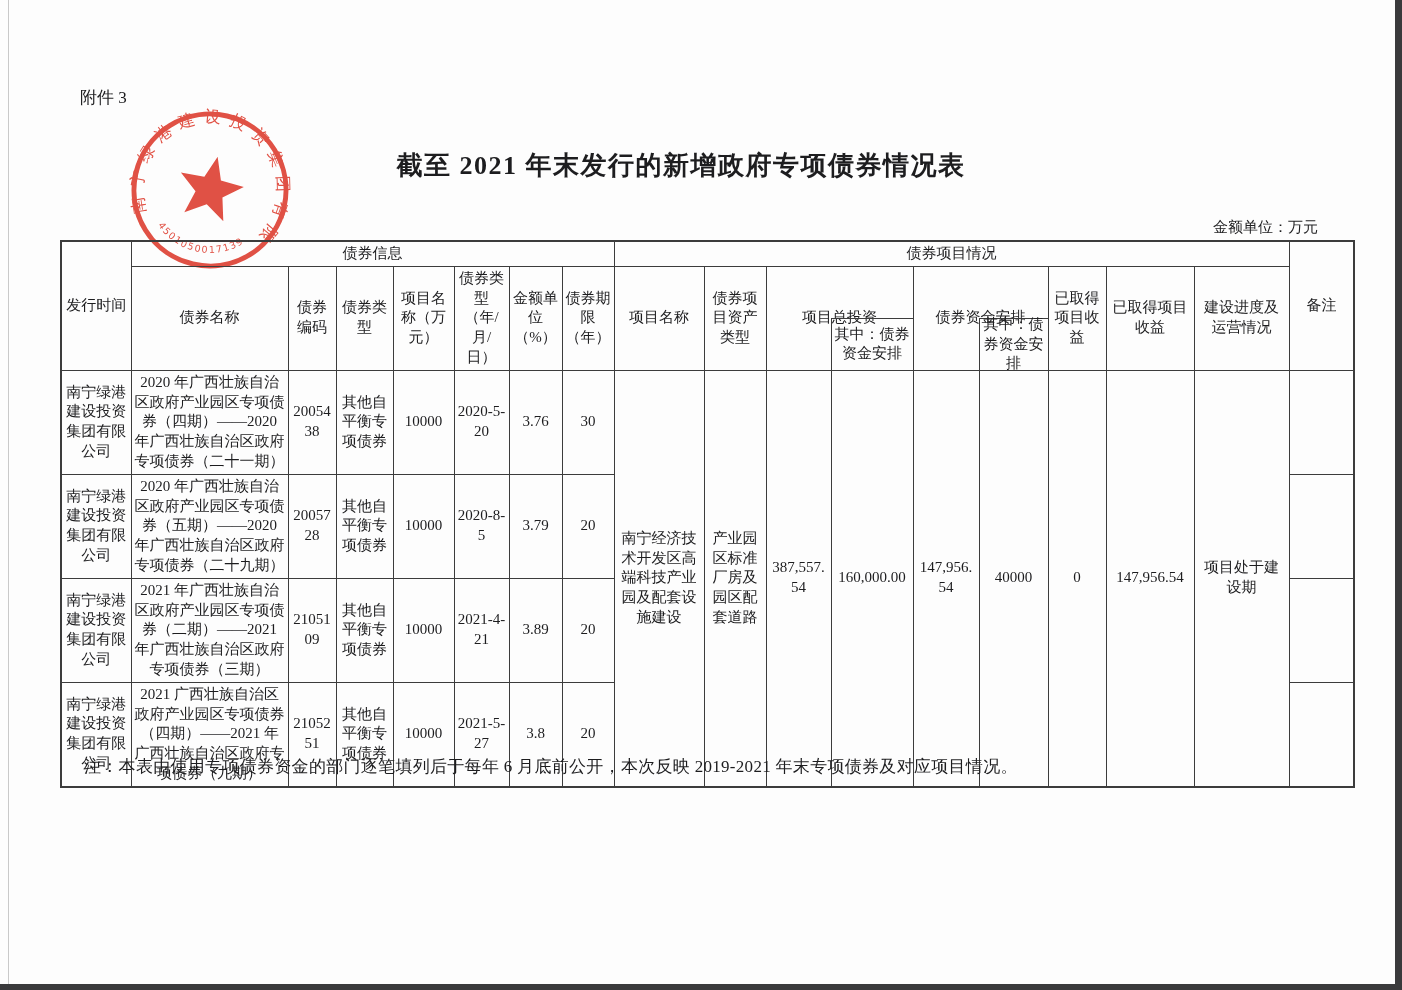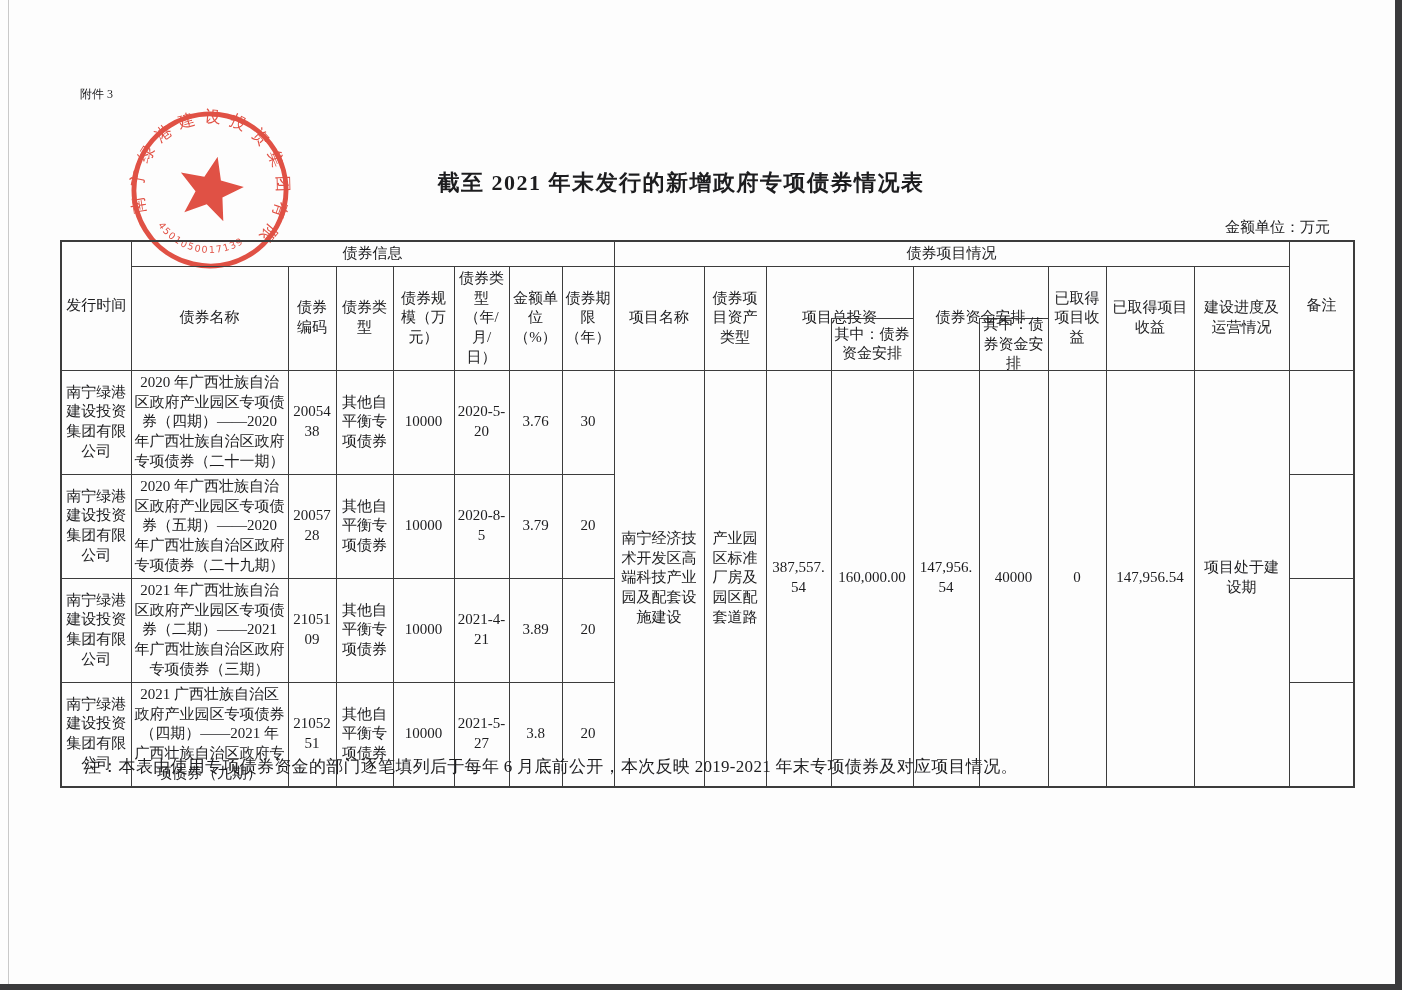--- a/index.html
+++ b/index.html
@@ -7,24 +7,24 @@
     width:1402px;height:990px;overflow:hidden;
     background:#ffffff;
     font-family:"Liberation Serif","DejaVu Serif",serif;
     color:#1d1d1f;
   }
   .page{position:relative;width:1402px;height:990px;background:#fdfdfd;}
   .left-edge-line{position:absolute;left:8px;top:0;width:1px;height:990px;background:#c9c9c9;}
   .right-edge-bar{position:absolute;right:0;top:0;width:7px;height:990px;background:#3a3a3c;}
   .bottom-edge-bar{position:absolute;left:0;bottom:0;width:1402px;height:6px;background:#3a3a3c;}
 
-  .attachment-label{position:absolute;left:80px;top:86px;font-size:12px;}
-  .page-title{position:absolute;left:0;right:40px;top:168px;text-align:center;
-    font-size:22px;font-weight:bold;letter-spacing:1.5px;}
-  .unit-label{position:absolute;right:72px;top:218px;font-size:15px;}
+  .attachment-label{position:absolute;left:80px;top:86px;font-size:17px;}
+  .page-title{position:absolute;left:0;right:40px;top:148px;text-align:center;
+    font-size:26px;font-weight:bold;letter-spacing:1.5px;}
+  .unit-label{position:absolute;right:84px;top:218px;font-size:15px;}
 
   
   .seal{position:absolute;left:124px;top:104px;width:172px;height:172px;transform:rotate(13deg);opacity:.88;}
 
   
   table.bonds{position:absolute;left:60px;top:240px;width:1293px;
     border-collapse:collapse;table-layout:fixed;
     border:2px solid #3c3c3c;}
   table.bonds th,table.bonds td{
     border:1px solid #3c3c3c;
@@ -111,21 +111,21 @@
       <th rowspan="2">发行时间</th>
       <th colspan="7">债券信息</th>
       <th colspan="9">债券项目情况</th>
       <th rowspan="2">备注</th>
     </tr>
 
     <tr class="hrow-b">
       <th>债券名称</th>
       <th>债券编码</th>
       <th>债券类型</th>
-      <th>债券规模（万元）</th>
+      <th>项目名称（万元）</th>
       <th>债券类型（年/月/日）</th>
       <th>金额单位（%）</th>
       <th>债券期限（年）</th>
       <th>项目名称</th>
       <th>债券项目资产类型</th>
       <td colspan="2" class="split">
         <div class="split-label">项目总投资</div>
         <div class="split-sub w1">其中：债券资金安排</div>
       </td>
       <td colspan="2" class="split">

